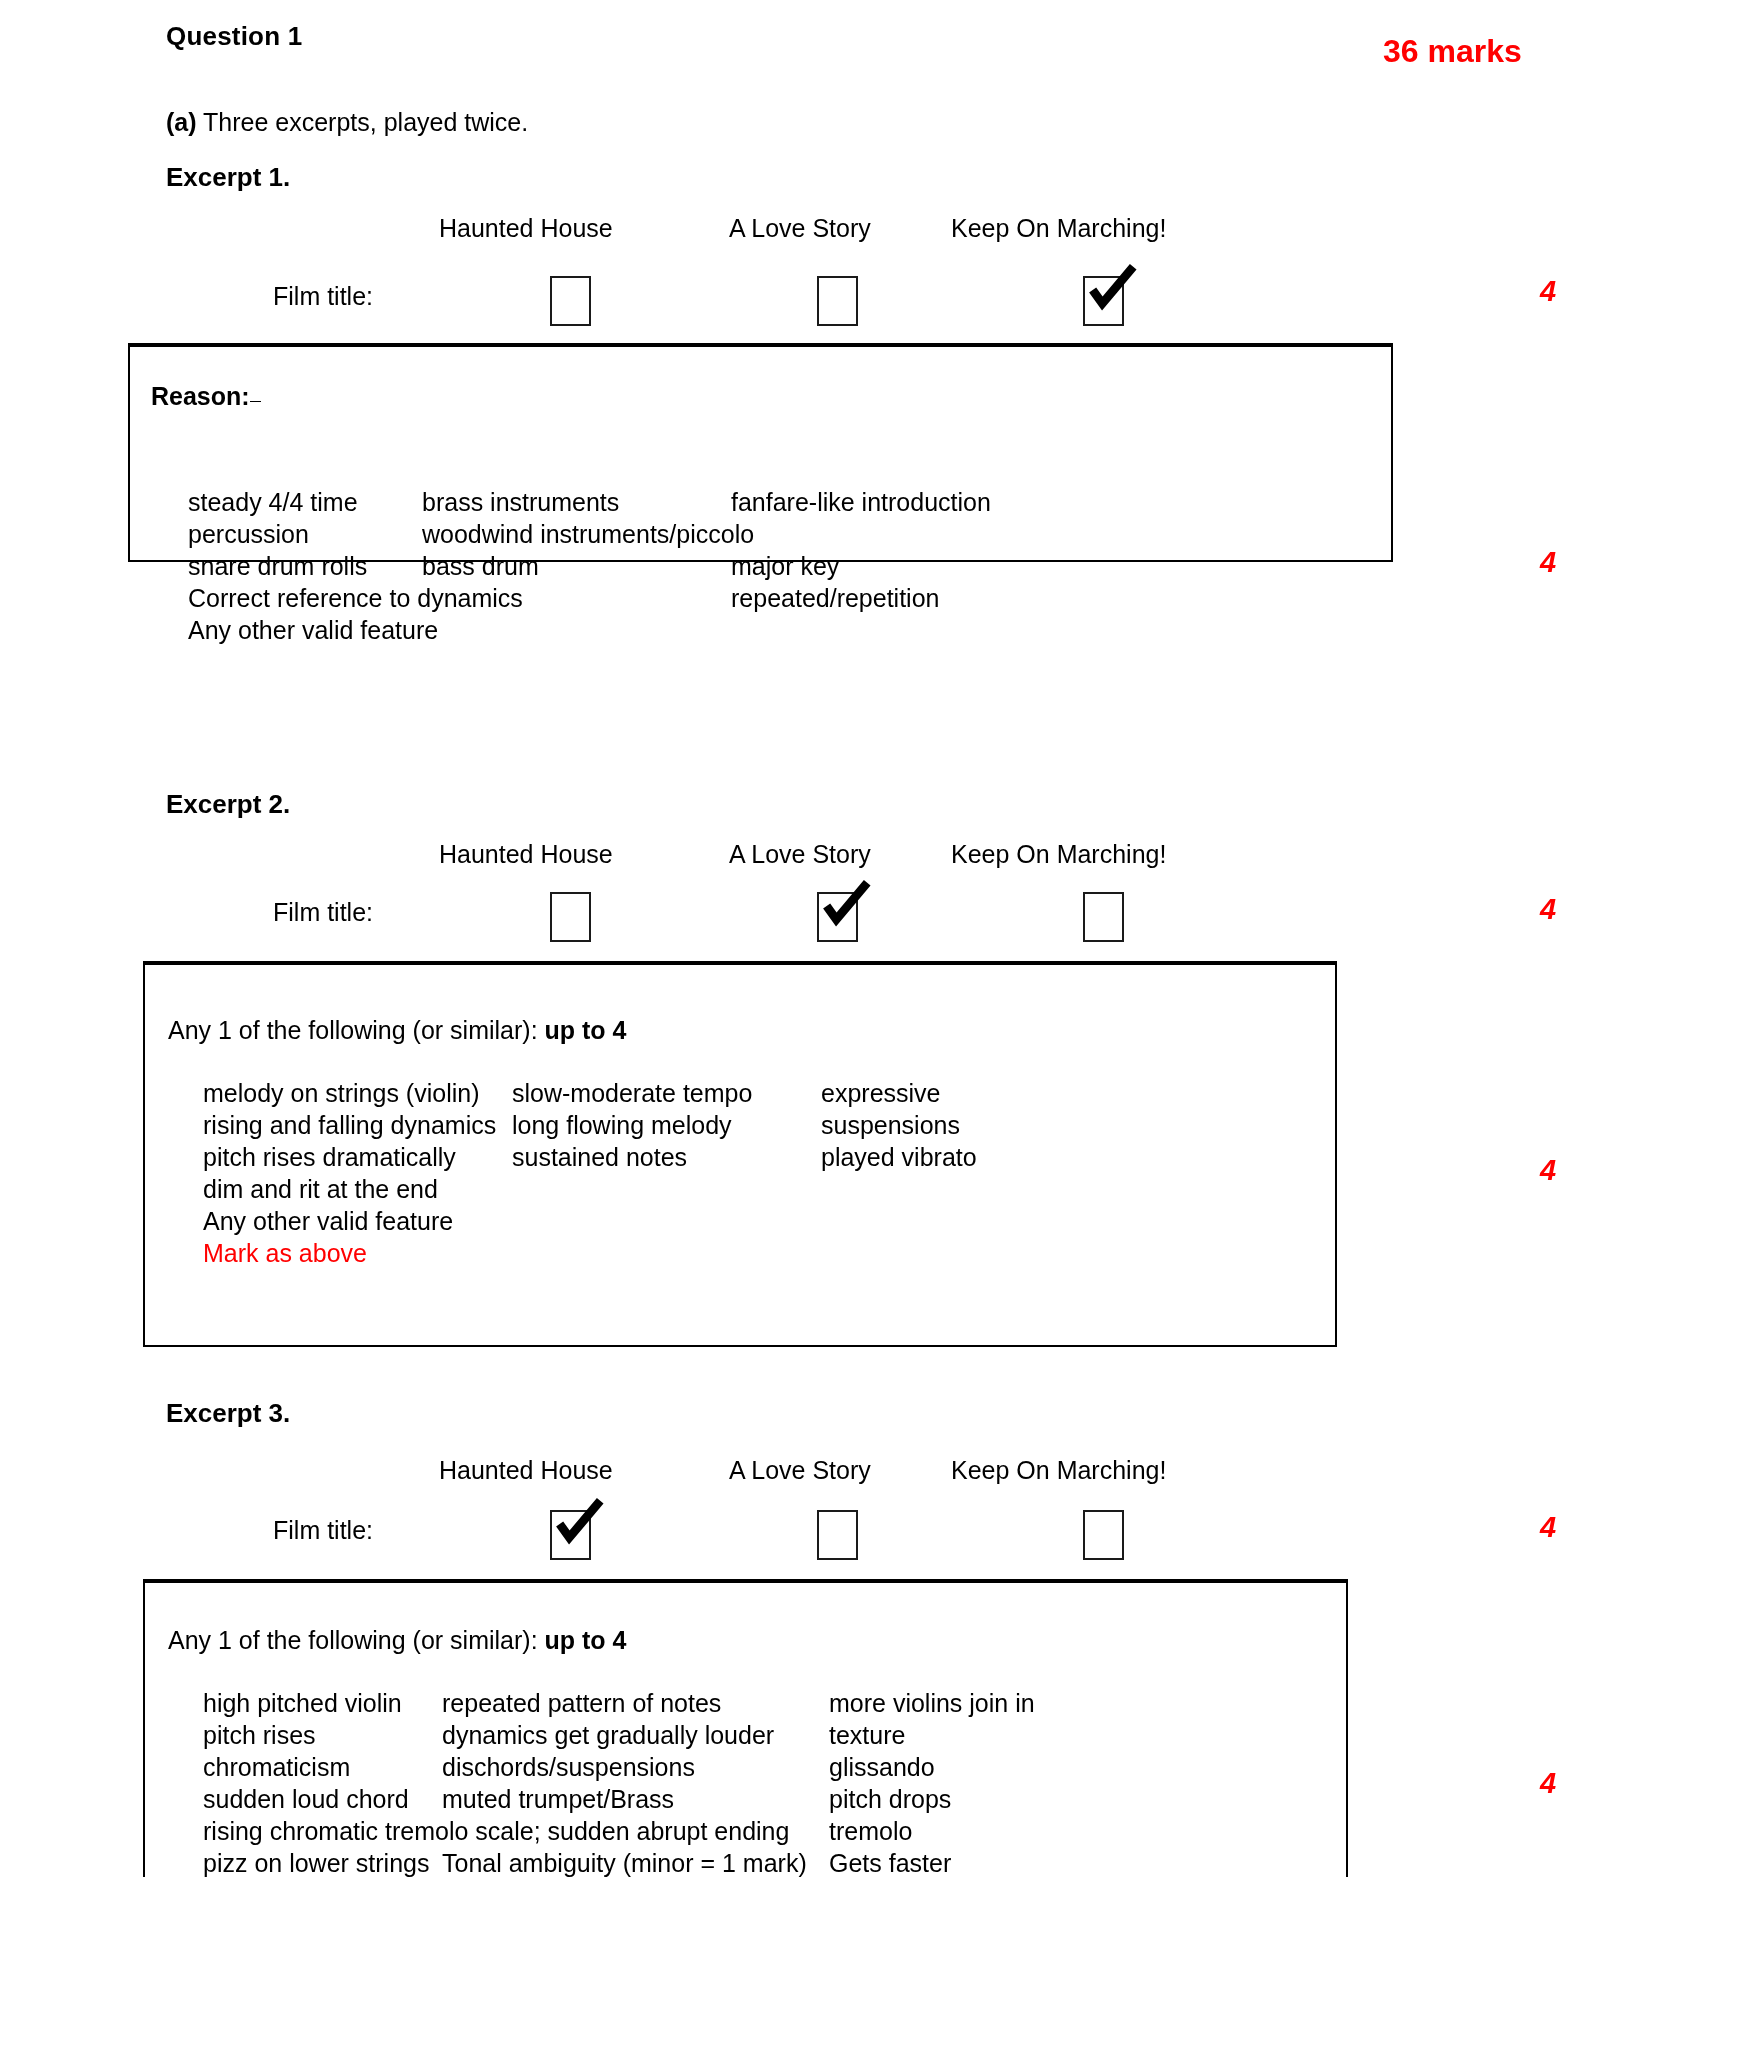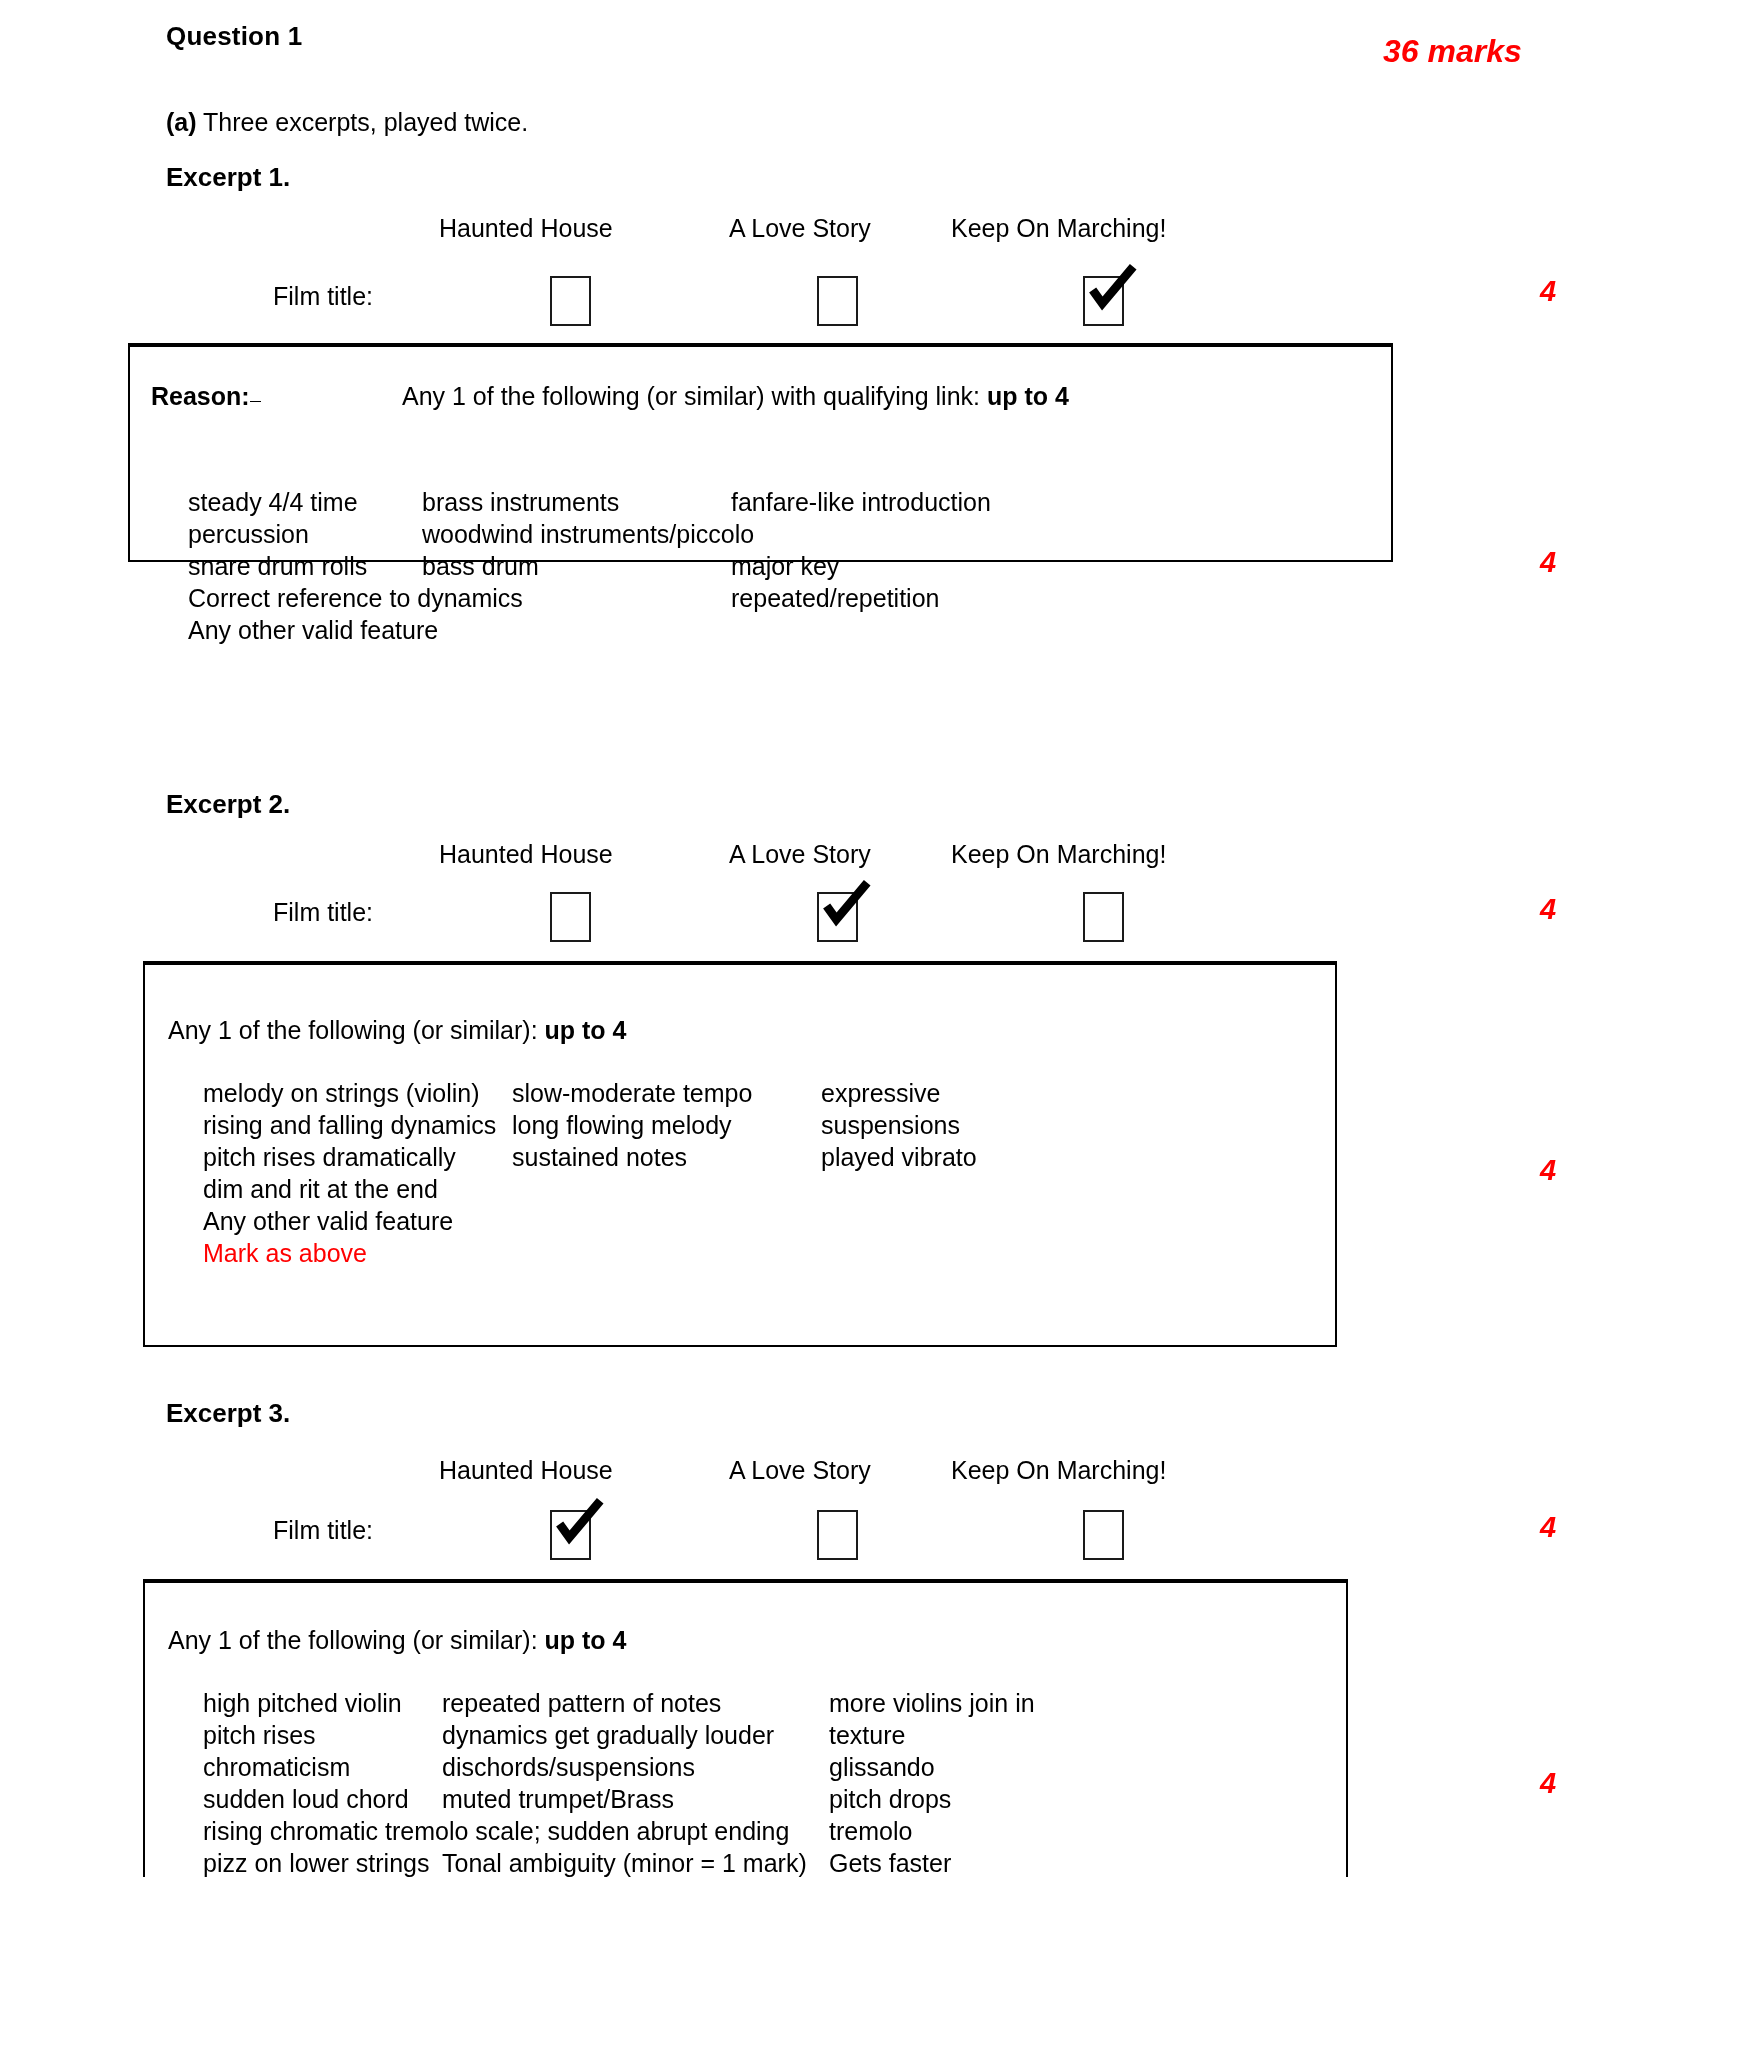--- a/index.html
+++ b/index.html
@@ -31,21 +31,20 @@
     font-size: 26px;
     font-weight: bold;
     letter-spacing: 0.2px;
   }
   .marks-total {
     position: absolute;
     left: 1383px;
     top: 33px;
     font-size: 32px;
     font-weight: bold;
-    font-style: italic;
     color: #ff0000;
     white-space: nowrap;
   }
 
   .part-line {
     position: absolute;
     left: 166px;
     top: 108px;
     font-size: 25px;
     white-space: nowrap;
@@ -206,21 +205,20 @@
     <div class="cbx c2">
       <svg class="tick" viewBox="0 0 58 58">
         <path d="M10 30 L20 44 L52 6" fill="none" stroke="#000" stroke-width="9" stroke-linecap="butt" stroke-linejoin="miter"></path>
       </svg>
     </div>
   </div>
 
   <div class="answer-box" style="left:128px; top:343px; width:1265px; height:219px;">
     <div class="reason-label"><span>Reason:</span><span class="uline"></span></div>
     <div class="reason-text-blk">
-      <div><span>Any 1 of the following (or similar) with qualifying link: </span><span class="bold">up to 4</span></div>
     </div>
 
     <div class="feat-grid" style="top:141px">
       <div class="feat-row">
         <span class="feat-cell" style="left:0px">steady 4/4 time</span>
         <span class="feat-cell" style="left:234px">brass instruments</span>
         <span class="feat-cell" style="left:543px">fanfare-like introduction</span>
       </div>
       <div class="feat-row">
         <span class="feat-cell" style="left:0px">percussion</span>

